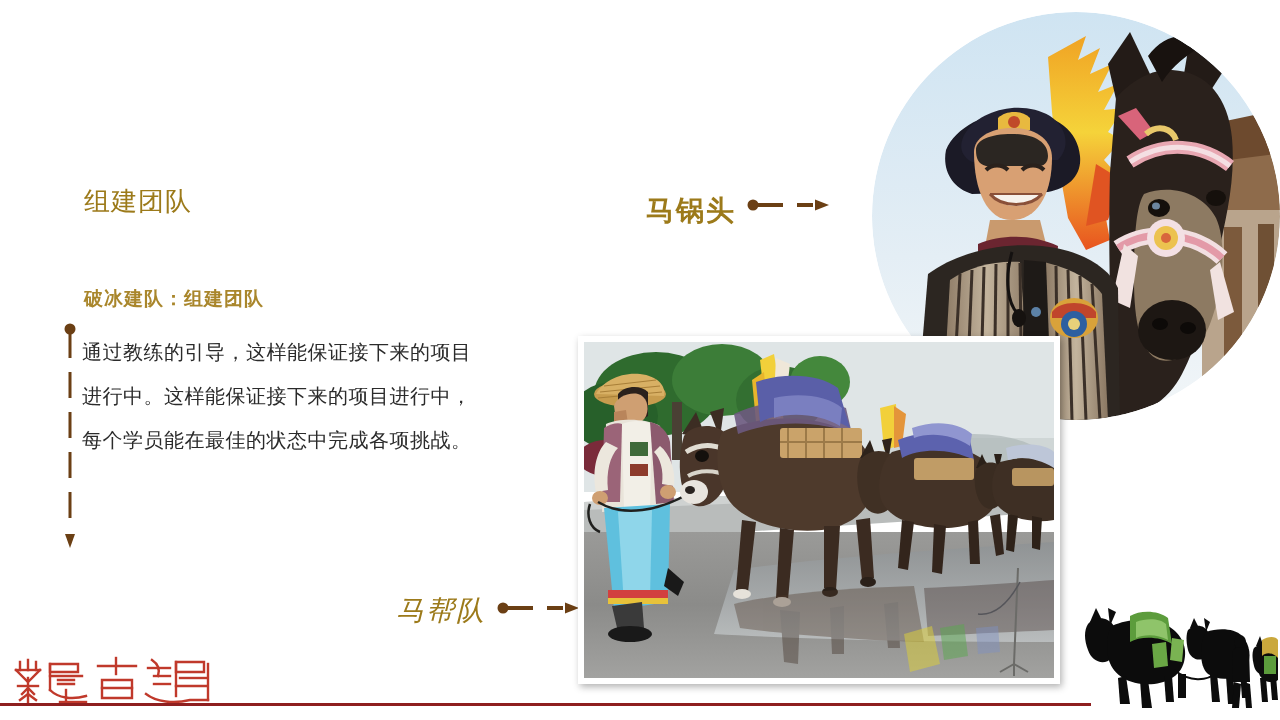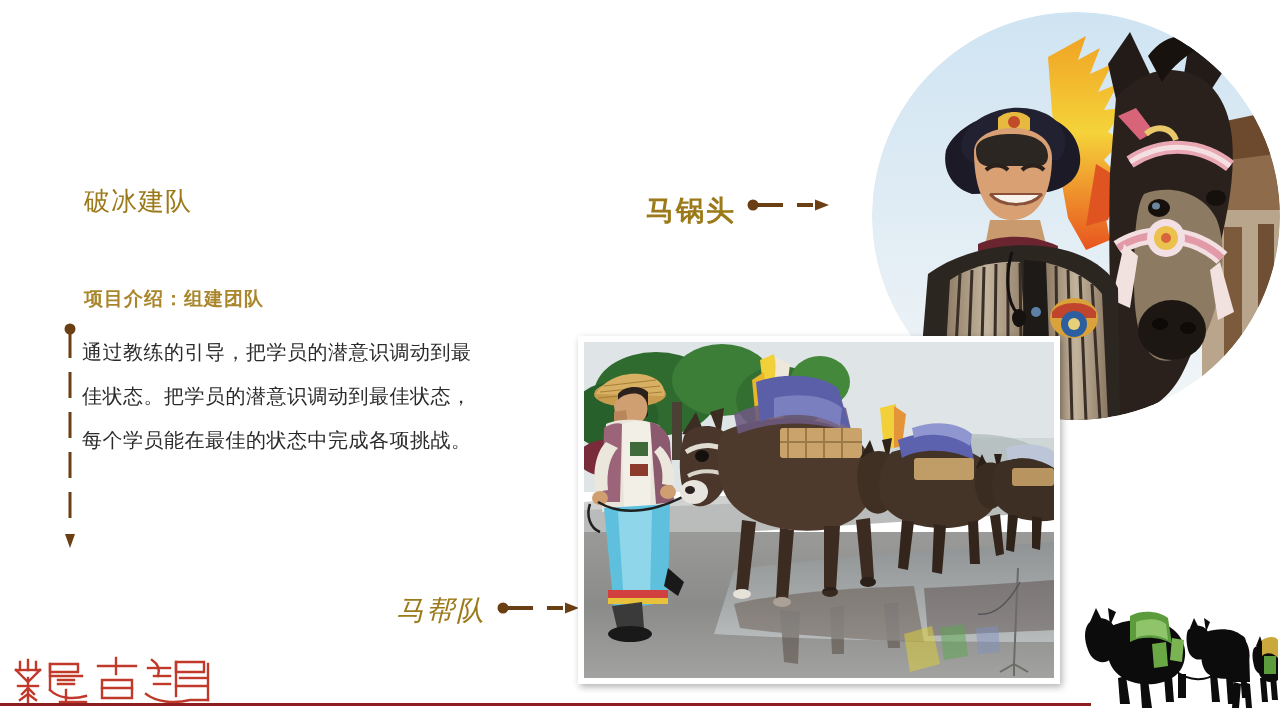--- a/index.html
+++ b/index.html
@@ -130,33 +130,33 @@
     width: 1091px;
     height: 3px;
     background: #8e1f1f;
   }
 </style>
 </head>
 <body>
 
 <div id="slide">
 
-  <div class="section-title">破冰建队</div>
-
-  <div class="sub-title">项目介绍：组建团队</div>
+  <div class="section-title">组建团队</div>
+
+  <div class="sub-title">破冰建队：组建团队</div>
 
   <div class="v-connector">
     <svg width="18" height="228" viewBox="0 0 18 228" xmlns="http://www.w3.org/2000/svg">
       <circle cx="7" cy="7" r="5.5" fill="#6b3f14"></circle>
       <line x1="7" y1="10" x2="7" y2="206" stroke="#6b3f14" stroke-width="3" stroke-dasharray="26 14" stroke-linecap="butt"></line>
       <path d="M7 226 L2 212 L12 212 Z" fill="#6b3f14"></path>
     </svg>
   </div>
 
-  <div class="body-copy">通过教练的引导，把学员的潜意识调动到最佳状态。把学员的潜意识调动到最佳状态，每个学员能在最佳的状态中完成各项挑战。</div>
+  <div class="body-copy">通过教练的引导，这样能保证接下来的项目进行中。这样能保证接下来的项目进行中，每个学员能在最佳的状态中完成各项挑战。</div>
 
   <div class="callout callout-top">马锅头</div>
 
   <div class="h-arrow" style="left:747px; top:193px; width:84px;">
     <svg width="84" height="24" viewBox="0 0 84 24" xmlns="http://www.w3.org/2000/svg">
       <circle cx="6" cy="12" r="5.5" fill="#6b3f14"></circle>
       <line x1="8" y1="12" x2="66" y2="12" stroke="#6b3f14" stroke-width="4" stroke-dasharray="28 14" stroke-linecap="butt"></line>
       <path d="M82 12 L68 6.5 L68 17.5 Z" fill="#6b3f14"></path>
     </svg>
   </div>

